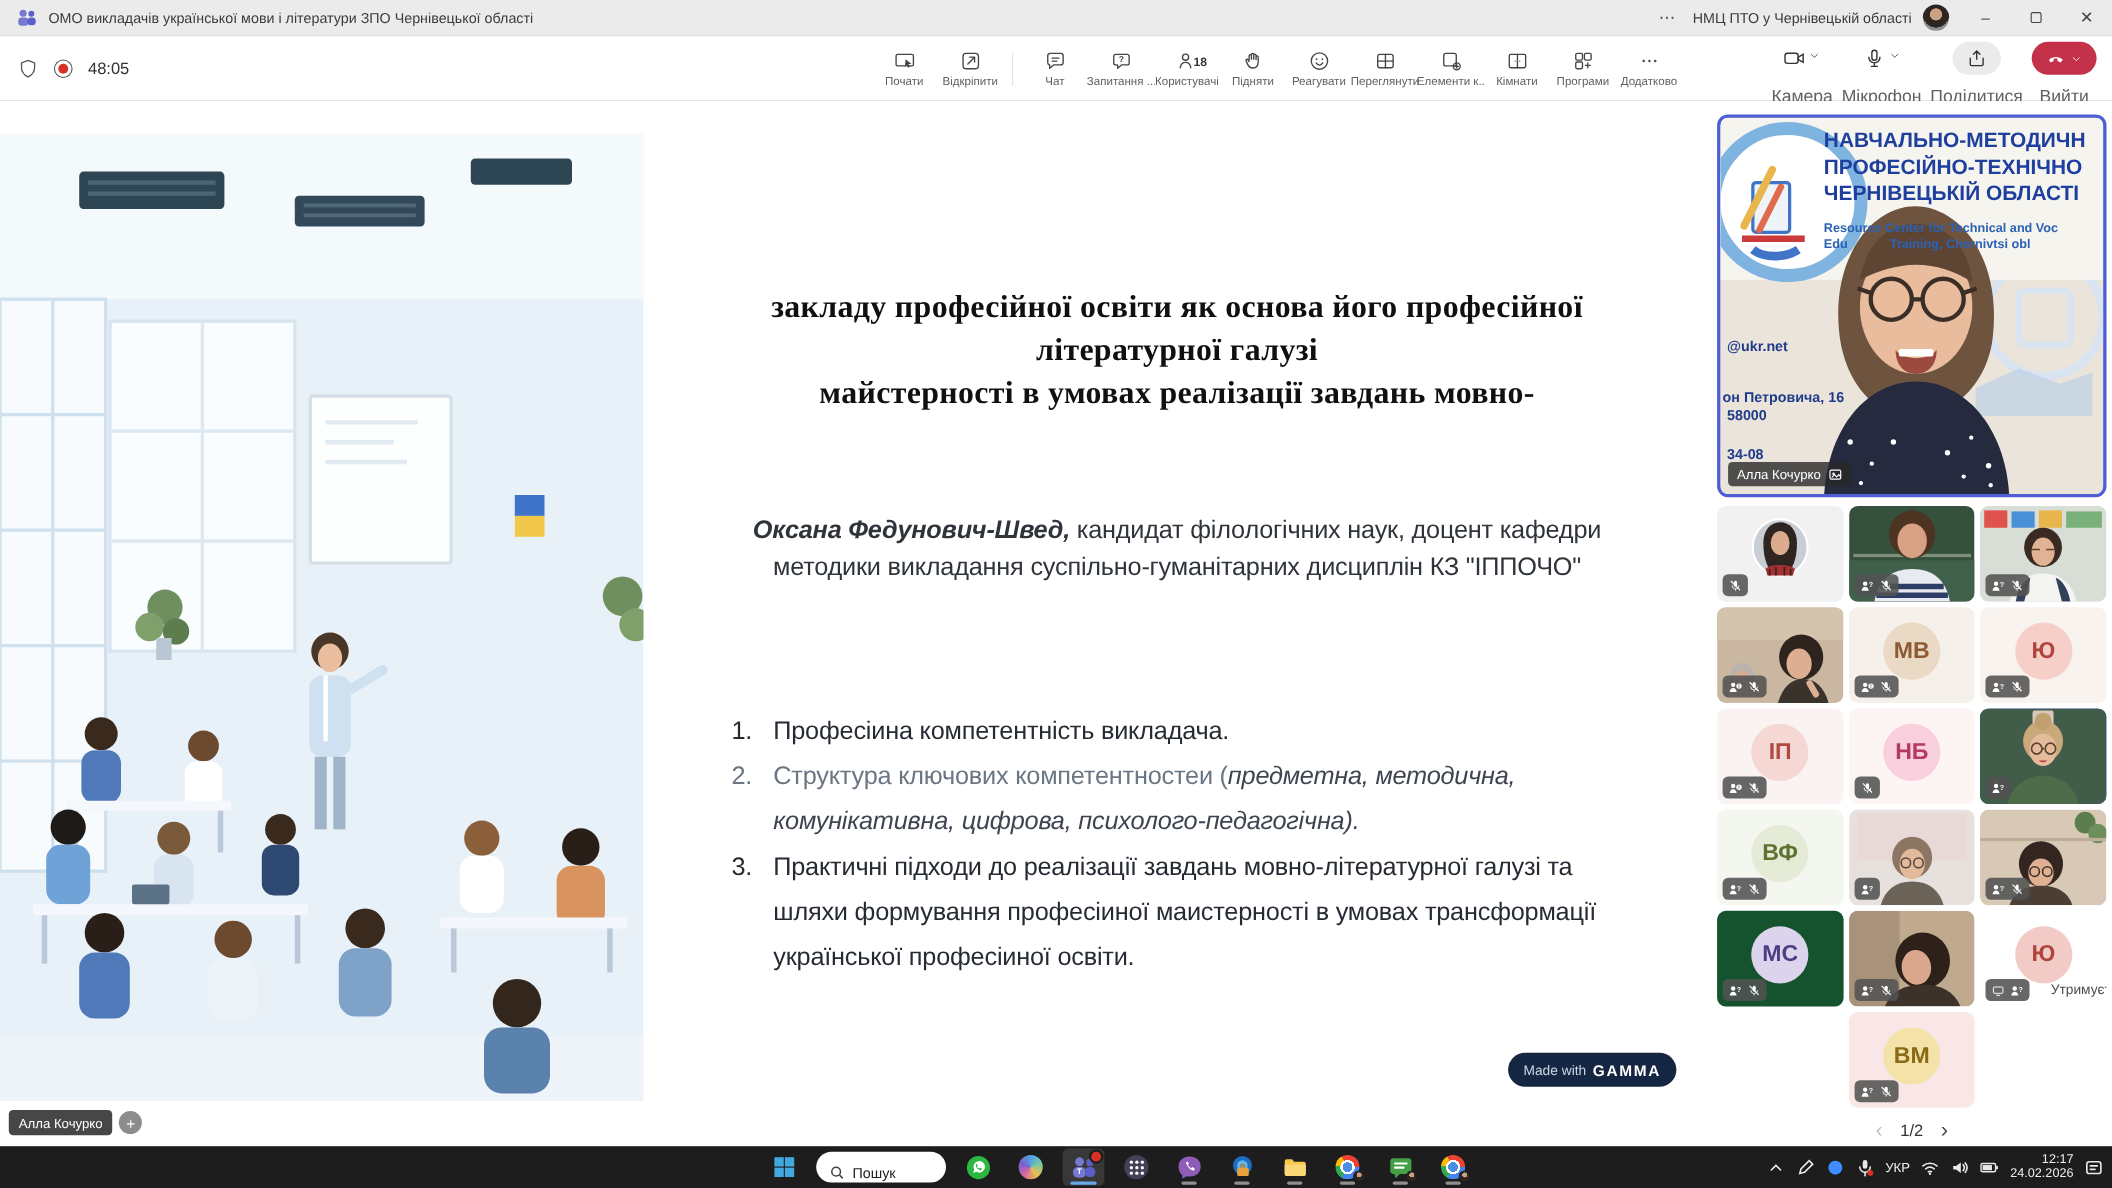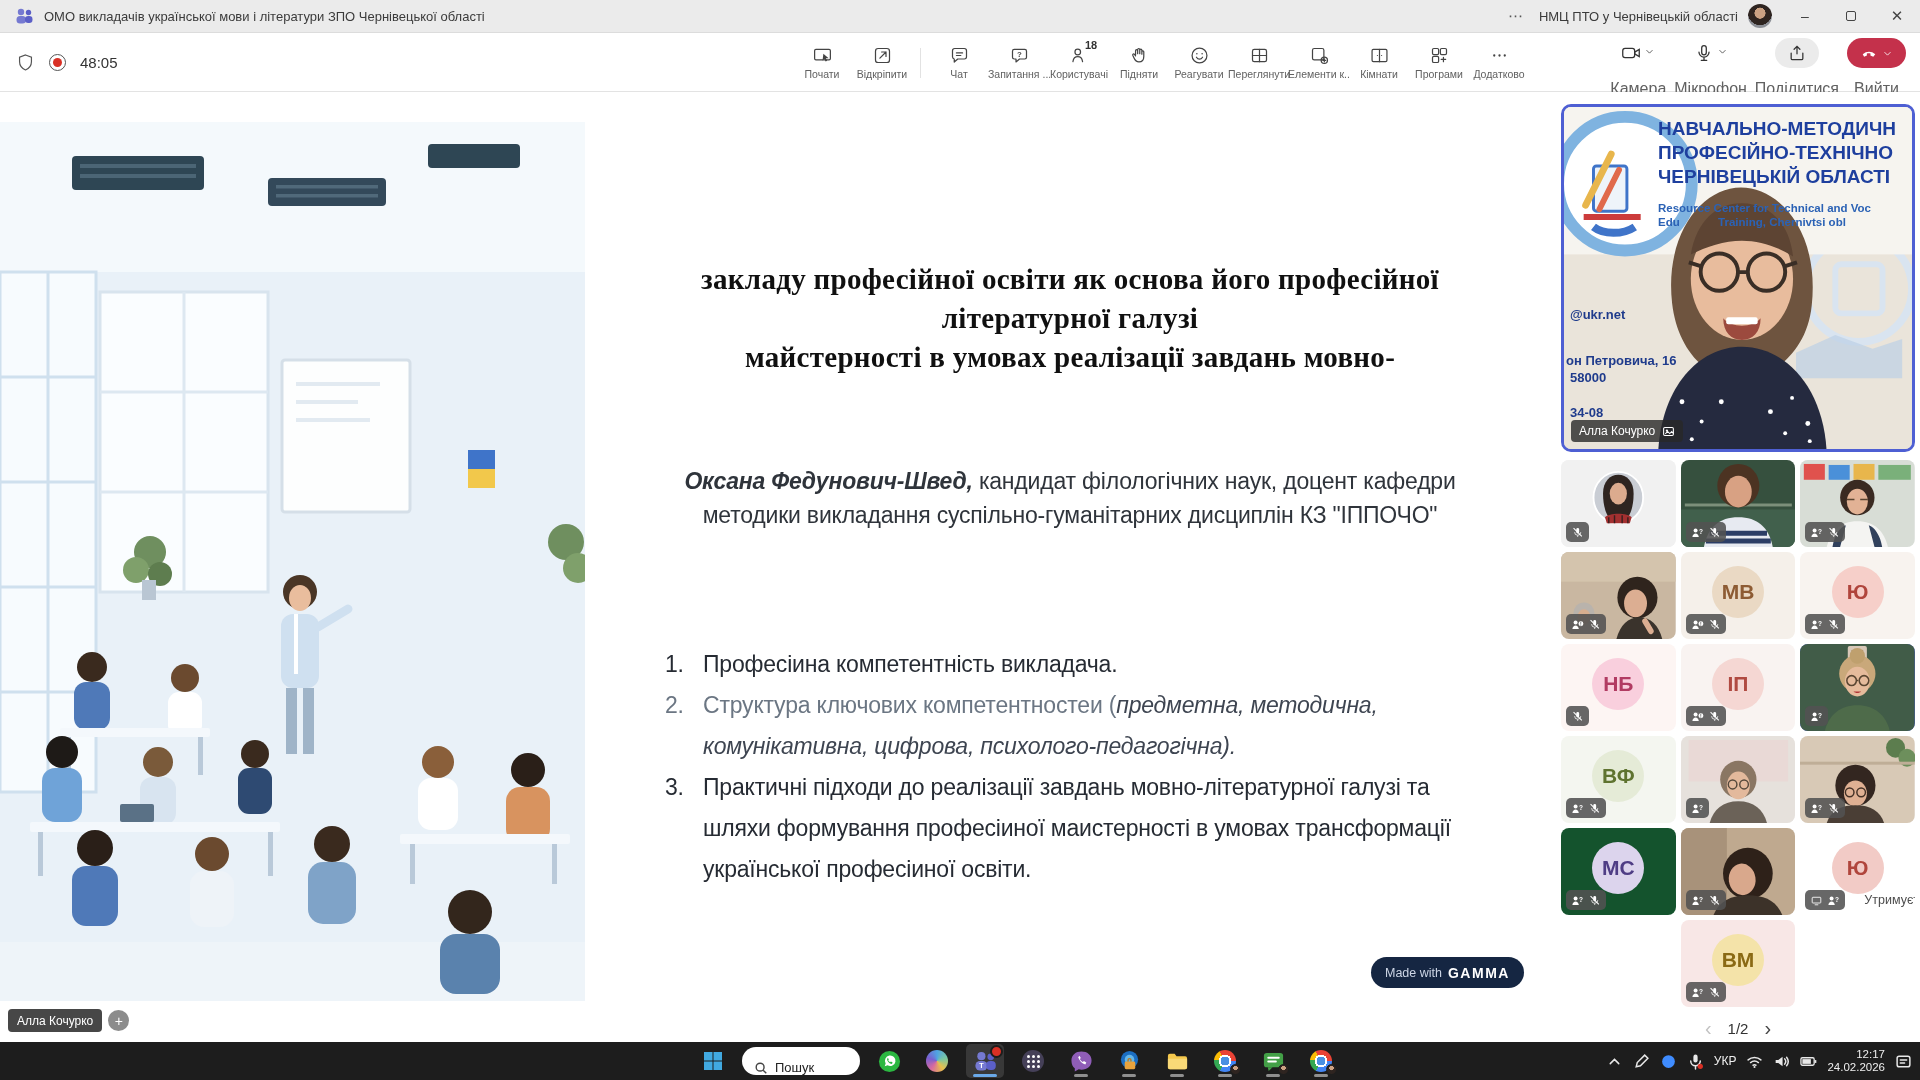--- a/index.html
+++ b/index.html
@@ -24,21 +24,21 @@
   .toolbar { position:absolute; top:33px; left:0; width:1920px; height:59px; background:#fff;
     border-bottom:1px solid #e3e3e3; }
   .tb-left { position:absolute; left:16px; top:0; height:59px; display:flex; align-items:center; gap:14px; }
   .rec { width:17px; height:17px; border:1.6px solid #555; border-radius:50%; display:flex; align-items:center; justify-content:center; }
   .rec-in { width:9px; height:9px; border-radius:50%; background:#d93025; }
   .timer { font-size:15px; color:#333; }
   .tb-center { position:absolute; left:792px; top:0; height:59px; display:flex; align-items:center; }
   .cbtn { width:60px; height:56px; display:flex; flex-direction:column; align-items:center; justify-content:center; gap:2px; cursor:pointer; position:relative; }
   .cbtn svg { width:21px; height:21px; stroke:#444; fill:none; stroke-width:1.4; stroke-linecap:round; stroke-linejoin:round; }
   .cbtn .lbl { font-size:10.5px; color:#616161; white-space:nowrap; max-width:62px; overflow:hidden; }
-  .cbtn .cnt { position:absolute; top:4px; left:36px; font-size:11px; font-weight:bold; color:#333; }
+  .cbtn .cnt { position:absolute; top:16px; left:36px; font-size:11px; font-weight:bold; color:#333; }
   .sep { width:1px; height:30px; background:#e2e2e2; margin:0 8px; }
   .tb-right { position:absolute; right:14px; top:0; height:59px; display:flex; align-items:flex-start; padding-top:5px; gap:8px; }
   .dev { display:flex; flex-direction:column; align-items:center; gap:2px; cursor:pointer; }
   .dev-ic { display:flex; align-items:center; gap:1px; height:30px; }
   .dev-ic svg { width:22px; height:22px; stroke:#333; fill:none; stroke-width:1.4; stroke-linecap:round; }
   .dev-ic .chev svg { width:13px; height:13px; }
   .dev .lbl { font-size:16px; color:#616161;margin-top:10px; }
   .pill { height:30px; border-radius:16px; display:flex; align-items:center; justify-content:center; padding:0 12px; }
   .pill.gray { background:#ebebeb; }
   .pill.red { background:#c4314b; gap:2px; }
@@ -102,22 +102,22 @@
   .taskbar { position:absolute; left:0; top:1042px; width:1920px; height:38px; background:#1d1d1d;
     display:flex; align-items:center; }
   .tk-center { position:absolute; left:694px; display:flex; align-items:center; gap:10px; height:38px; }
   .tk { width:38px; height:34px; display:flex; align-items:center; justify-content:center; position:relative;
     border-radius:5px; cursor:pointer; }
   .tk.run::after { content:""; position:absolute; bottom:1px; left:50%; transform:translateX(-50%);
     width:14px; height:3px; border-radius:2px; background:#8f8f8f; }
   .tk.active-task { background:#383838; }
   .tk.active-task::after { content:""; position:absolute; bottom:1px; left:50%; transform:translateX(-50%);
     width:24px; height:3px; border-radius:2px; background:#6aa9e8; }
-  .search-pill { height:28px; width:118px; background:#fff; border-radius:15px; display:flex; align-items:flex-end;
-    gap:7px; padding:0 12px; cursor:pointer; }
+  .search-pill { height:28px; width:118px; background:#fff; border-radius:15px; display:flex; align-items:flex-start;
+    gap:7px; padding:12px 12px; cursor:pointer; }
   .search-pill svg { width:14px; height:14px; stroke:#444; fill:none; stroke-width:1.6; }
   .search-pill span { font-size:13px; color:#222; }
   .badge-dot { position:absolute; top:1px; right:1px; width:13px; height:13px; border-radius:50%;
     background:#d93025; border:2px solid #1d1d1d; }
   .av-dot { position:absolute; bottom:3px; right:3px; width:11px; height:11px; border-radius:50%;
     background:radial-gradient(circle at 50% 35%, #caa183 30%, #2e2420 32%); border:1.5px solid #1d1d1d; }
   .tray { position:absolute; right:8px; display:flex; align-items:center; gap:10px; height:38px; }
   .tray svg { width:17px; height:17px; stroke:#e8e8e8; fill:none; stroke-width:1.4; stroke-linecap:round; }
   .lang { font-size:12px; color:#eee; }
   .clock { text-align:right; color:#eee; font-size:11.5px; line-height:13px; }
@@ -652,34 +652,34 @@
           <div class="init-circle" style="background: rgb(246, 207, 201); color: rgb(176, 69, 60);">Ю</div>
           <div class="chip">
             <svg viewBox="0 0 17 15">
               <use href="#sy-person-q"></use>
             </svg>
             <svg viewBox="0 0 17 15">
               <use href="#sy-mic-off"></use>
             </svg>
           </div>
         </div>
+        <div class="tile" style="background: rgb(249, 243, 241);">
+          <div class="init-circle" style="background: rgb(245, 215, 211); color: rgb(176, 74, 65);">ІП</div>
+          <div class="chip">
+            <svg viewBox="0 0 17 15">
+              <use href="#sy-person-i"></use>
+            </svg>
+            <svg viewBox="0 0 17 15">
+              <use href="#sy-mic-off"></use>
+            </svg>
+          </div>
+        </div>
         <div class="tile" style="background: rgb(253, 245, 243);">
           <div class="init-circle" style="background: rgb(249, 207, 221); color: rgb(177, 59, 98);">НБ</div>
           <div class="chip">
-            <svg viewBox="0 0 17 15">
-              <use href="#sy-mic-off"></use>
-            </svg>
-          </div>
-        </div>
-        <div class="tile" style="background: rgb(249, 243, 241);">
-          <div class="init-circle" style="background: rgb(245, 215, 211); color: rgb(176, 74, 65);">ІП</div>
-          <div class="chip">
-            <svg viewBox="0 0 17 15">
-              <use href="#sy-person-i"></use>
-            </svg>
             <svg viewBox="0 0 17 15">
               <use href="#sy-mic-off"></use>
             </svg>
           </div>
         </div>
         <div class="tile active">
           <svg class="fill" viewBox="0 0 120 88" preserveAspectRatio="none">
             <rect width="120" height="88" fill="#415c48"></rect>
             <rect x="50" y="2" width="20" height="24" rx="2" fill="#d8c8b8"></rect>
             <rect x="54" y="6" width="12" height="14" fill="#8a7a6a"></rect>

